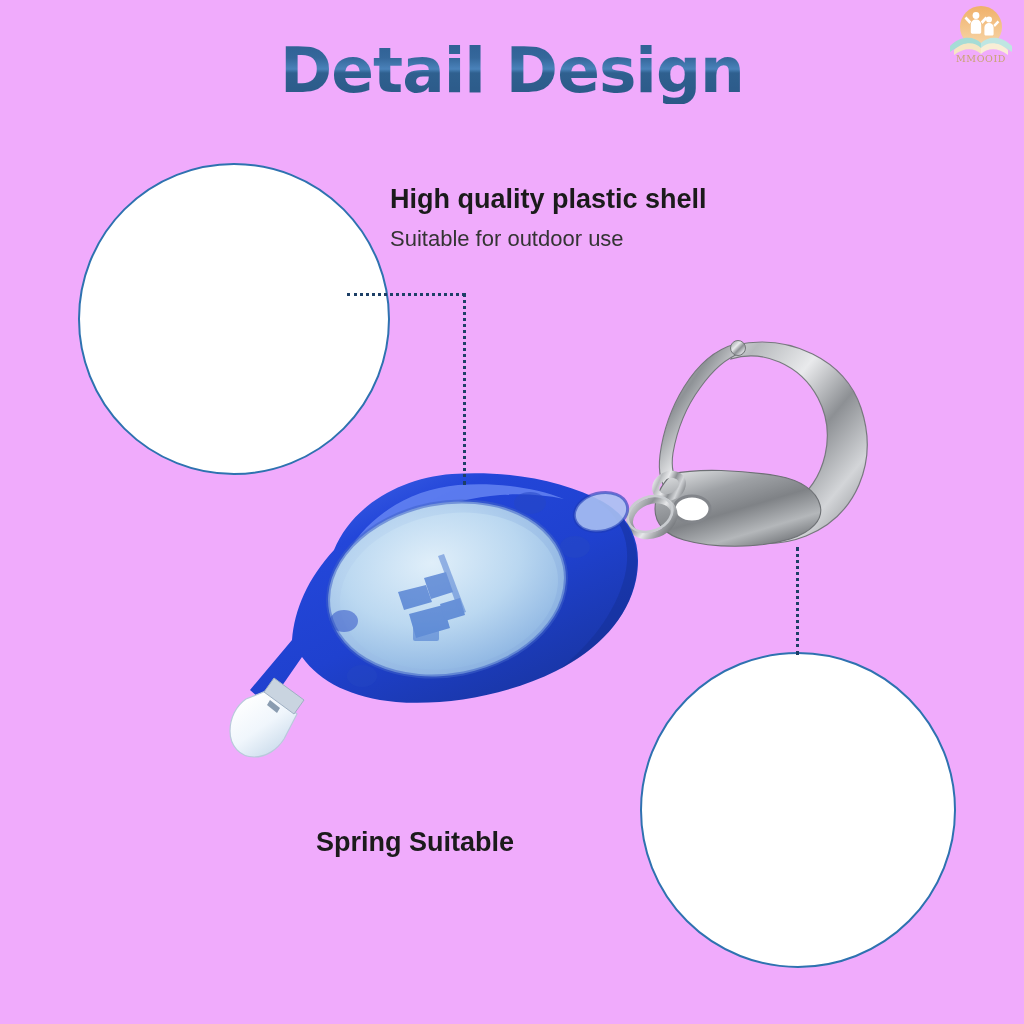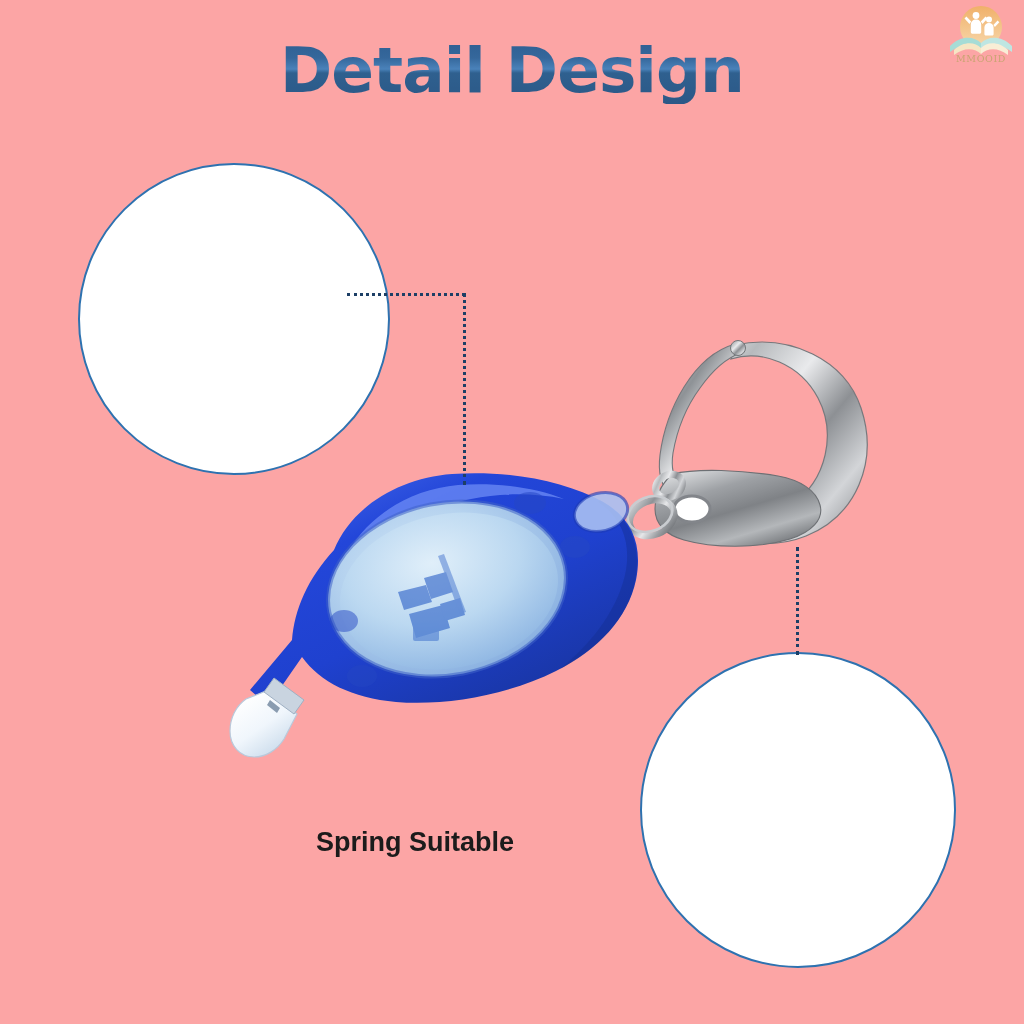--- a/index.html
+++ b/index.html
@@ -2,21 +2,21 @@
 <html><head>
 <meta charset="utf-8">
 <style>
   html,body{margin:0;padding:0;}
   body{
     width:1024px;height:1024px;
     background:#ffffff;
     font-family:"Liberation Sans","DejaVu Sans",sans-serif;
     overflow:hidden;
   }
-  .page{position:relative;width:1024px;height:1024px;background:#fca5a5;}
+  .page{position:relative;width:1024px;height:1024px;background:#f0abfc;}
 
   
   .logo{position:absolute;left:944px;top:2px;width:74px;height:62px;}
   .logo svg{display:block;}
 
   
   .title{
     position:absolute;left:0;top:38px;width:1024px;
     text-align:center;
     font-size:63px;
@@ -355,19 +355,21 @@
   </div>
   <div class="inset" id="inset-carab">
     <div class="inner"></div>
   </div>
 
   <div class="leader h" id="lead-shell-h"></div>
   <div class="leader v" id="lead-shell-v"></div>
   <div class="leader v" id="lead-carab-v"></div>
 
   <div class="callout" id="txt-shell">
+    <div class="head">High quality plastic shell</div>
+    <div class="sub">Suitable for outdoor use</div>
   </div>
 
   <div class="callout" id="txt-carabiner">
     <div class="head">Spring Suitable</div>
   </div>
 
 </div>
 
 </body></html>

